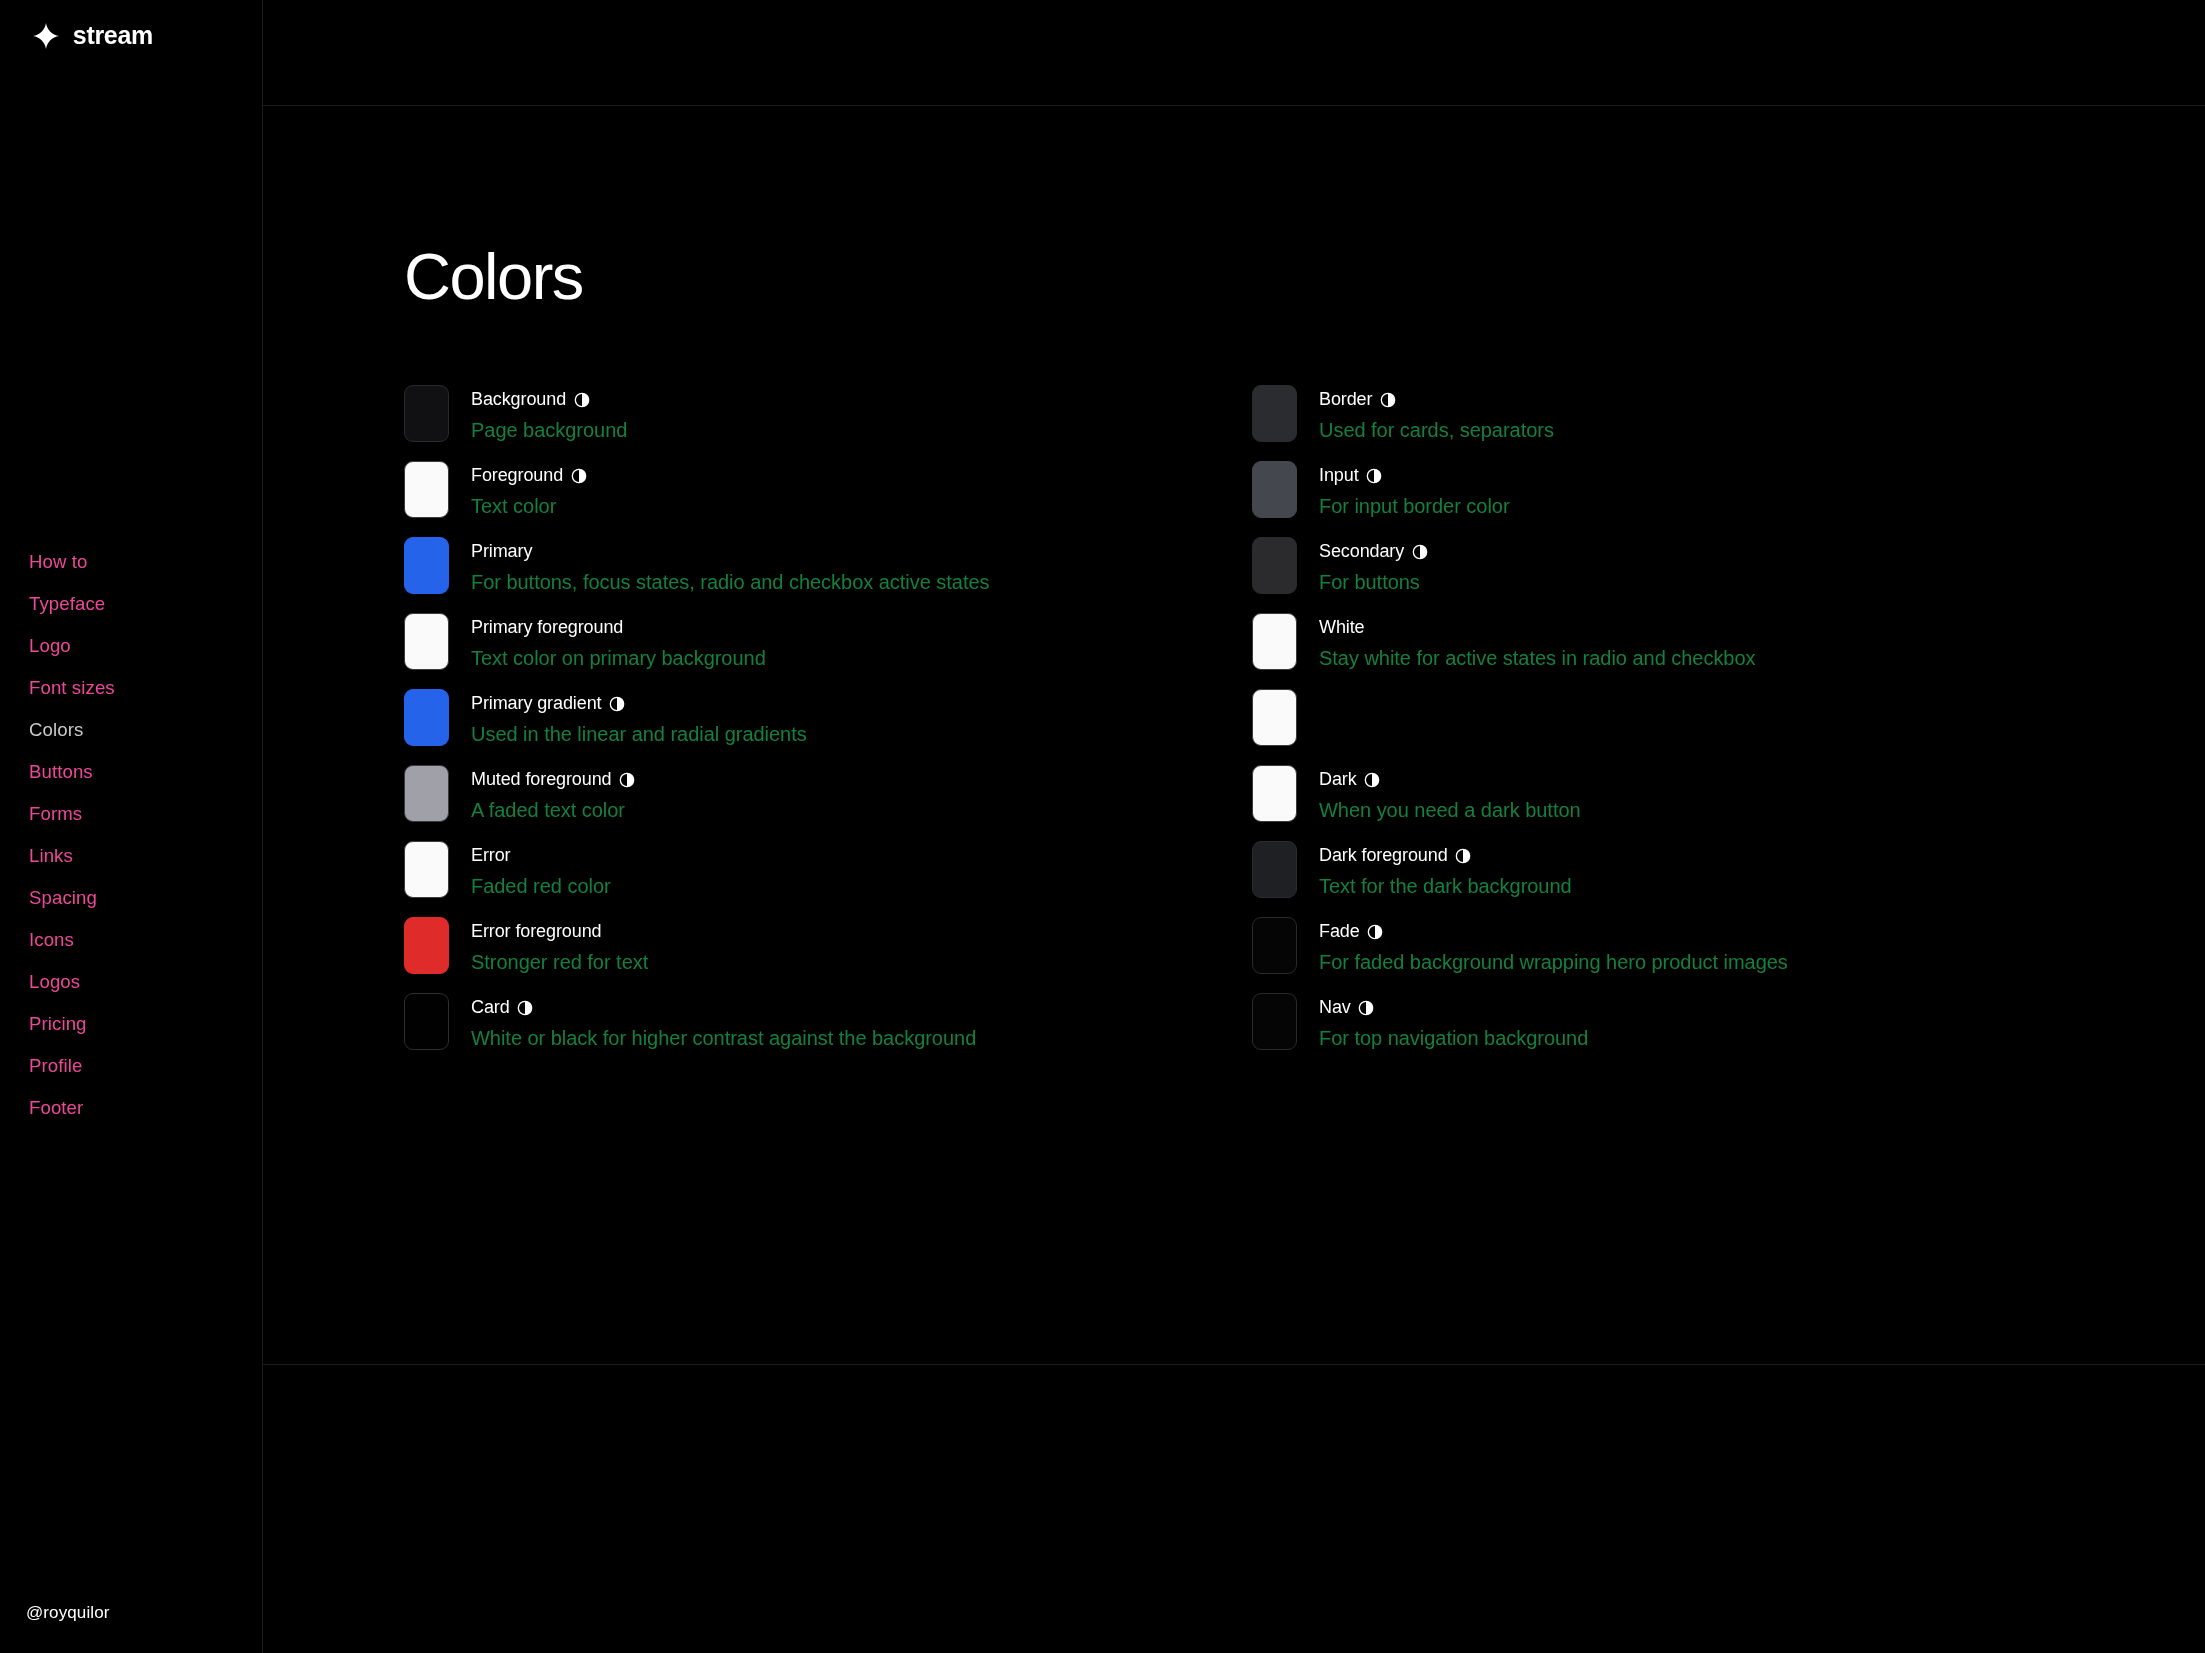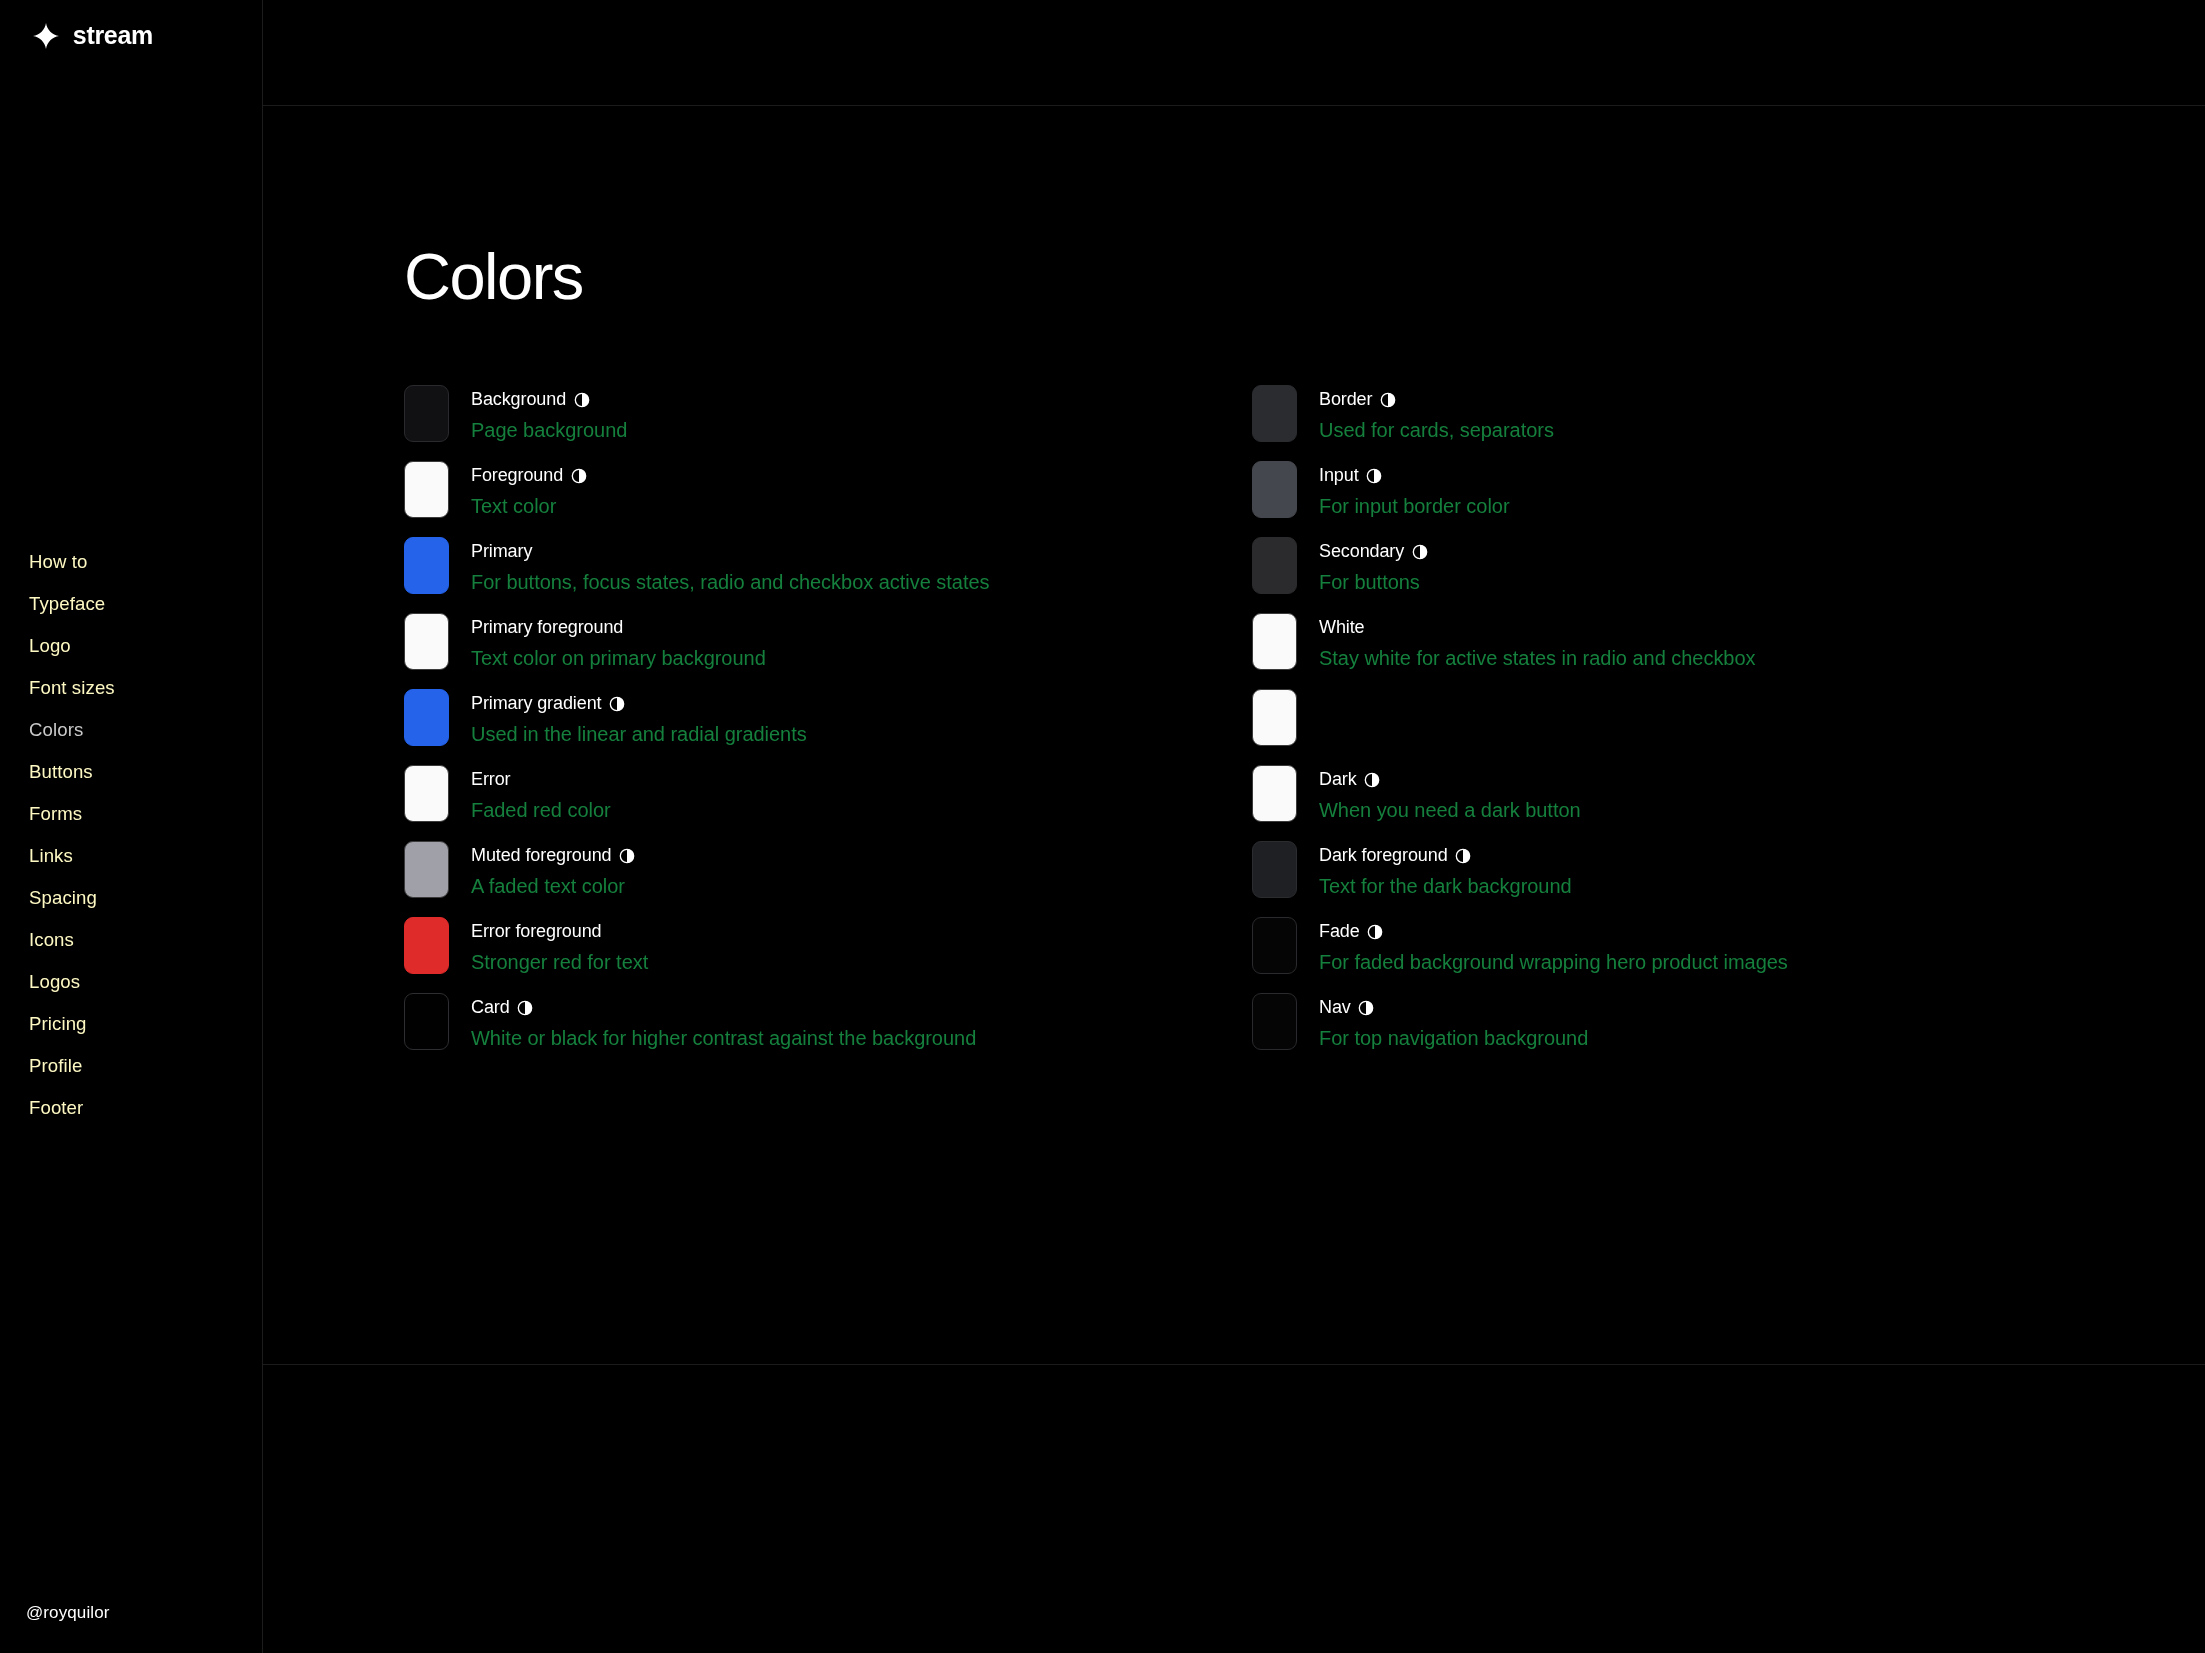--- a/index.html
+++ b/index.html
@@ -28,21 +28,21 @@
   .brand-name {
     color:#ffffff; font-size:25px; font-weight:700; letter-spacing:-0.3px;
     line-height:1;
   }
   .nav {
     position:absolute; left:29px; top:541px;
     display:flex; flex-direction:column;
   }
   .nav-item {
     display:block;
-    color:#fef9c3;
+    color:#ec4899;
     font-size:18.6px;
     line-height:42px;
     letter-spacing:0.1px;
     text-decoration:none;
     white-space:nowrap;
     cursor:pointer;
   }
   .nav-item.active { color:#c9c9c9; }
   .handle {
     position:absolute; left:26px; bottom:31px;
@@ -217,39 +217,39 @@
                   <span>Primary gradient</span>
                   <svg class="contrast-icon" viewBox="0 0 24 24">
                     <circle cx="12" cy="12" r="10" fill="none" stroke="#ffffff" stroke-width="2"></circle>
                     <path d="M12 2 A10 10 0 0 1 12 22 Z" fill="#ffffff"></path>
                   </svg>
                 </div>
                 <div class="chip-desc">Used in the linear and radial gradients</div>
               </div>
             </div>
             <div class="swatch-row">
+              <div class="chip" style="background: rgb(160, 160, 168); border-color: rgb(58, 58, 58);"></div>
+              <div class="chip-text">
+                <div class="chip-label">
+                  <span>Muted foreground</span>
+                  <svg class="contrast-icon" viewBox="0 0 24 24">
+                    <circle cx="12" cy="12" r="10" fill="none" stroke="#ffffff" stroke-width="2"></circle>
+                    <path d="M12 2 A10 10 0 0 1 12 22 Z" fill="#ffffff"></path>
+                  </svg>
+                </div>
+                <div class="chip-desc">A faded text color</div>
+              </div>
+            </div>
+            <div class="swatch-row">
               <div class="chip dotted" style="background: rgb(251, 250, 251); border-color: rgb(58, 58, 58);"></div>
               <div class="chip-text">
                 <div class="chip-label">
                   <span>Error</span>
                 </div>
                 <div class="chip-desc">Faded red color</div>
-              </div>
-            </div>
-            <div class="swatch-row">
-              <div class="chip" style="background: rgb(160, 160, 168); border-color: rgb(58, 58, 58);"></div>
-              <div class="chip-text">
-                <div class="chip-label">
-                  <span>Muted foreground</span>
-                  <svg class="contrast-icon" viewBox="0 0 24 24">
-                    <circle cx="12" cy="12" r="10" fill="none" stroke="#ffffff" stroke-width="2"></circle>
-                    <path d="M12 2 A10 10 0 0 1 12 22 Z" fill="#ffffff"></path>
-                  </svg>
-                </div>
-                <div class="chip-desc">A faded text color</div>
               </div>
             </div>
             <div class="swatch-row">
               <div class="chip" style="background: rgb(224, 43, 43); border-color: rgb(224, 43, 43);"></div>
               <div class="chip-text">
                 <div class="chip-label">
                   <span>Error foreground</span>
                 </div>
                 <div class="chip-desc">Stronger red for text</div>
               </div>

